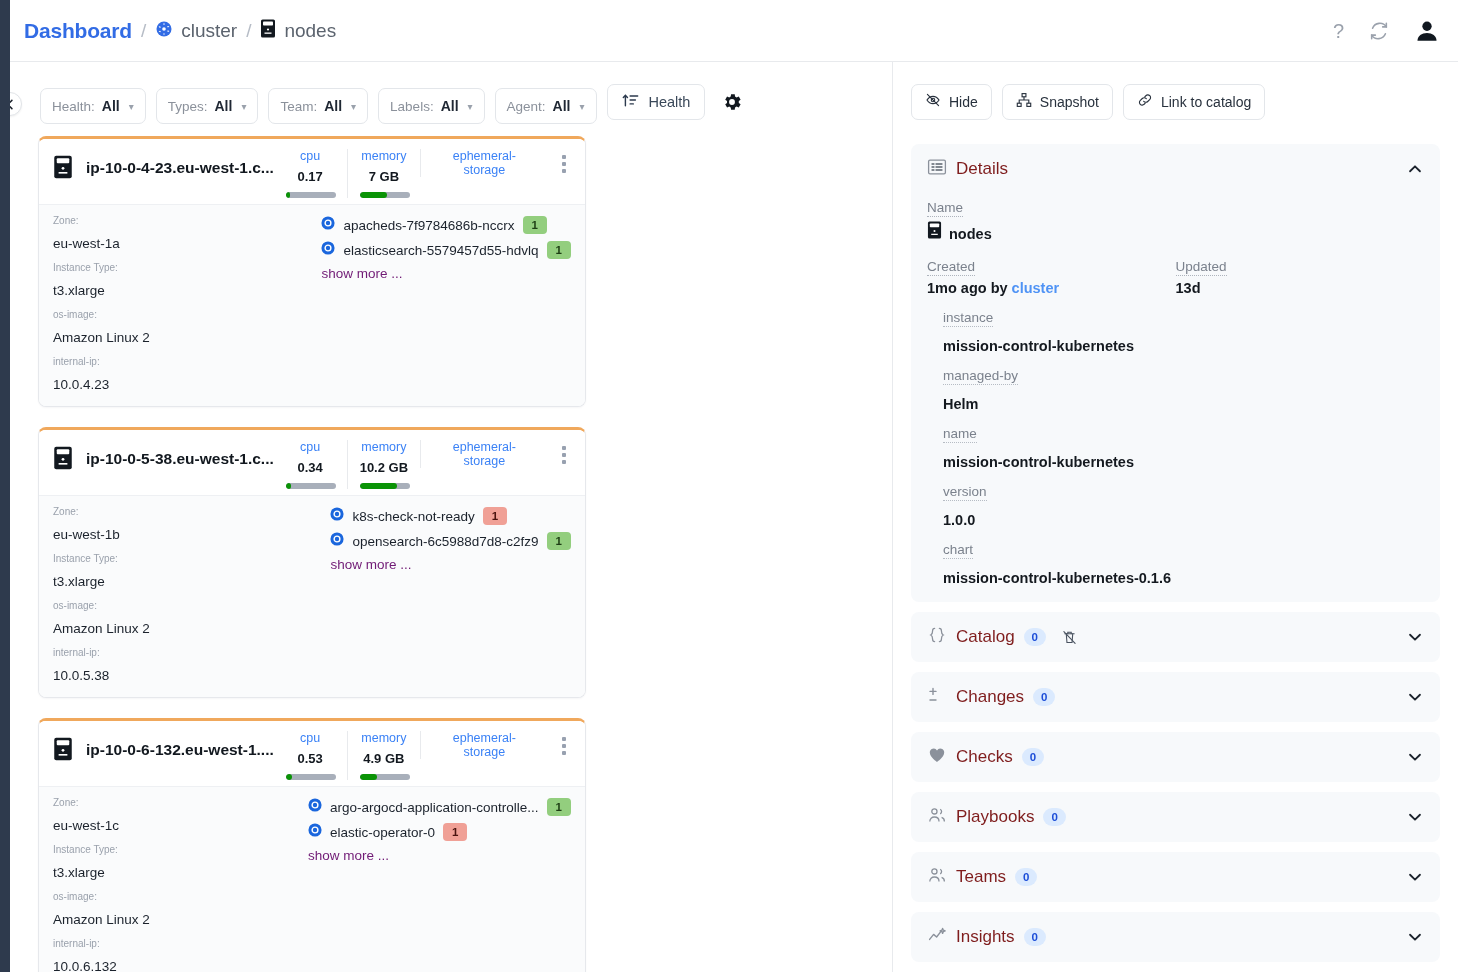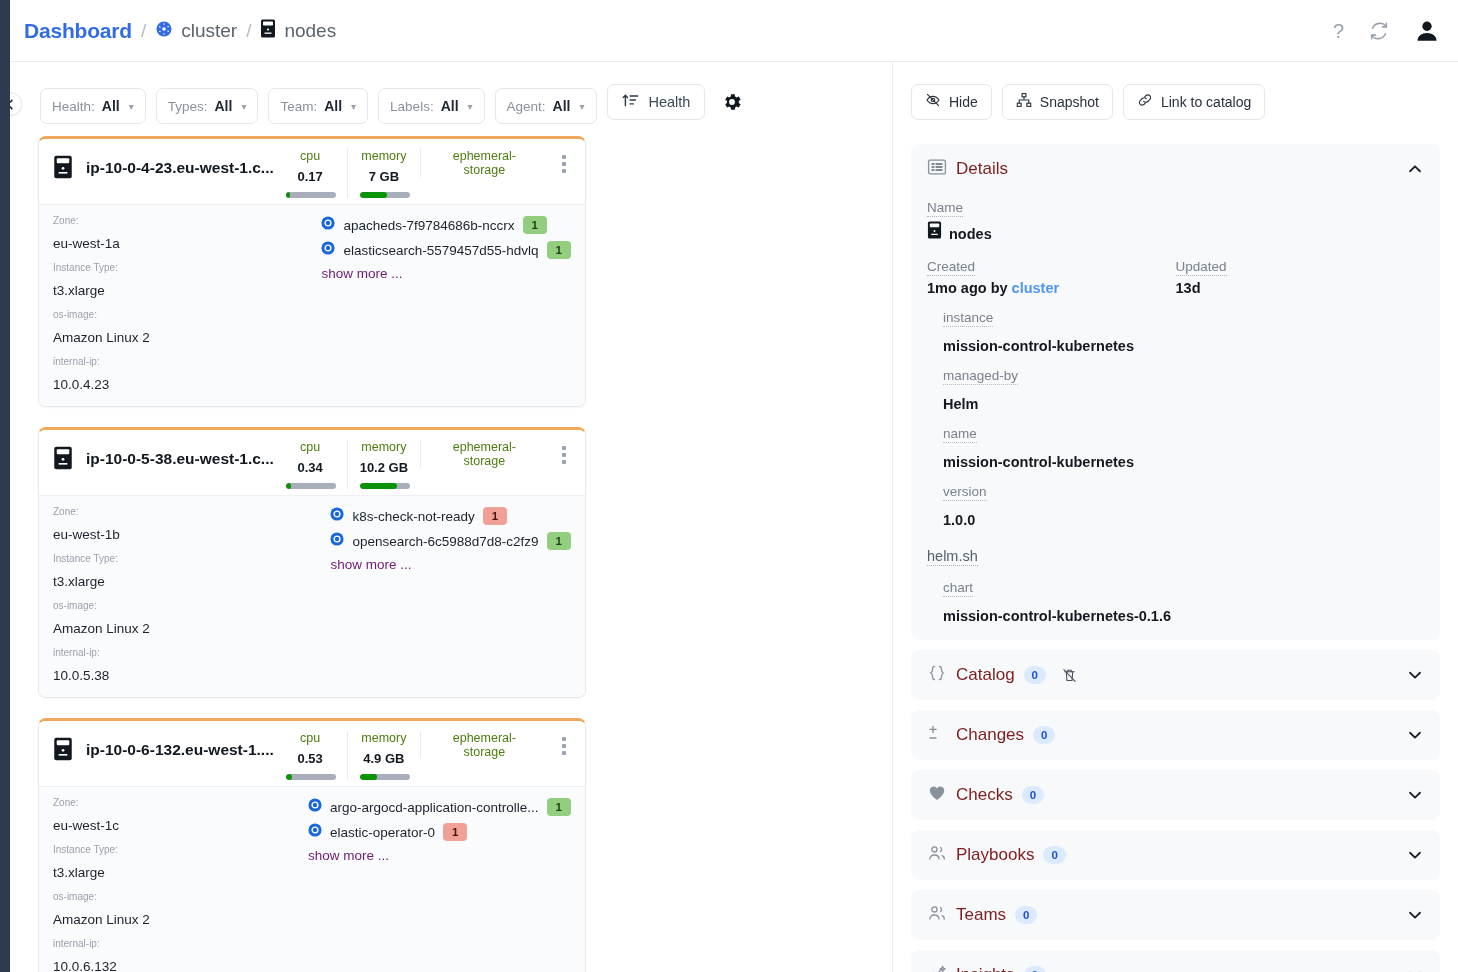--- a/index.html
+++ b/index.html
@@ -102,21 +102,21 @@
   .node-name {
     font-size: 15.5px; font-weight: bold; color: #12181f;
     margin-top: 10px; white-space: nowrap;
   }
   .metrics { margin-left: auto; display: flex; align-items: flex-start; }
   .metric {
     padding: 0 12px; text-align: center; min-width: 58px;
     border-left: 1px solid #e8eaed;
   }
   .metric:first-child { border-left: none; }
-  .metric-name { font-size: 12.5px; color: #4d7c0f; }
+  .metric-name { font-size: 12.5px; color: #3b82f6; }
   .metric-value { font-size: 13px; font-weight: bold; color: #12181f; margin-top: 6px; }
   .bar {
     width: 50px; height: 6px; border-radius: 3px; background: #a8afba;
     margin: 8px auto 0; overflow: hidden;
   }
   .bar > span { display: block; height: 100%; background: #0a9306; border-radius: 3px; }
   .metric.wide { min-width: 118px; }
   .kebab {
     margin-left: 8px; margin-top: 6px; width: 18px;
     display: flex; flex-direction: column; align-items: center; gap: 3px;
@@ -609,21 +609,20 @@
             <span class="g-key">name</span>
             <div class="g-val">mission-control-kubernetes</div>
           </div>
           <div class="group-item">
             <span class="g-key">version</span>
             <div class="g-val">1.0.0</div>
           </div>
         </div>
 
         <div>
-          <div><span class="group-title">helm.sh</span></div>
           <div class="group-item">
             <span class="g-key">chart</span>
             <div class="g-val">mission-control-kubernetes-0.1.6</div>
           </div>
         </div>
       </div>
     </div>
 
     <div class="panel">
       <div class="panel-head">

